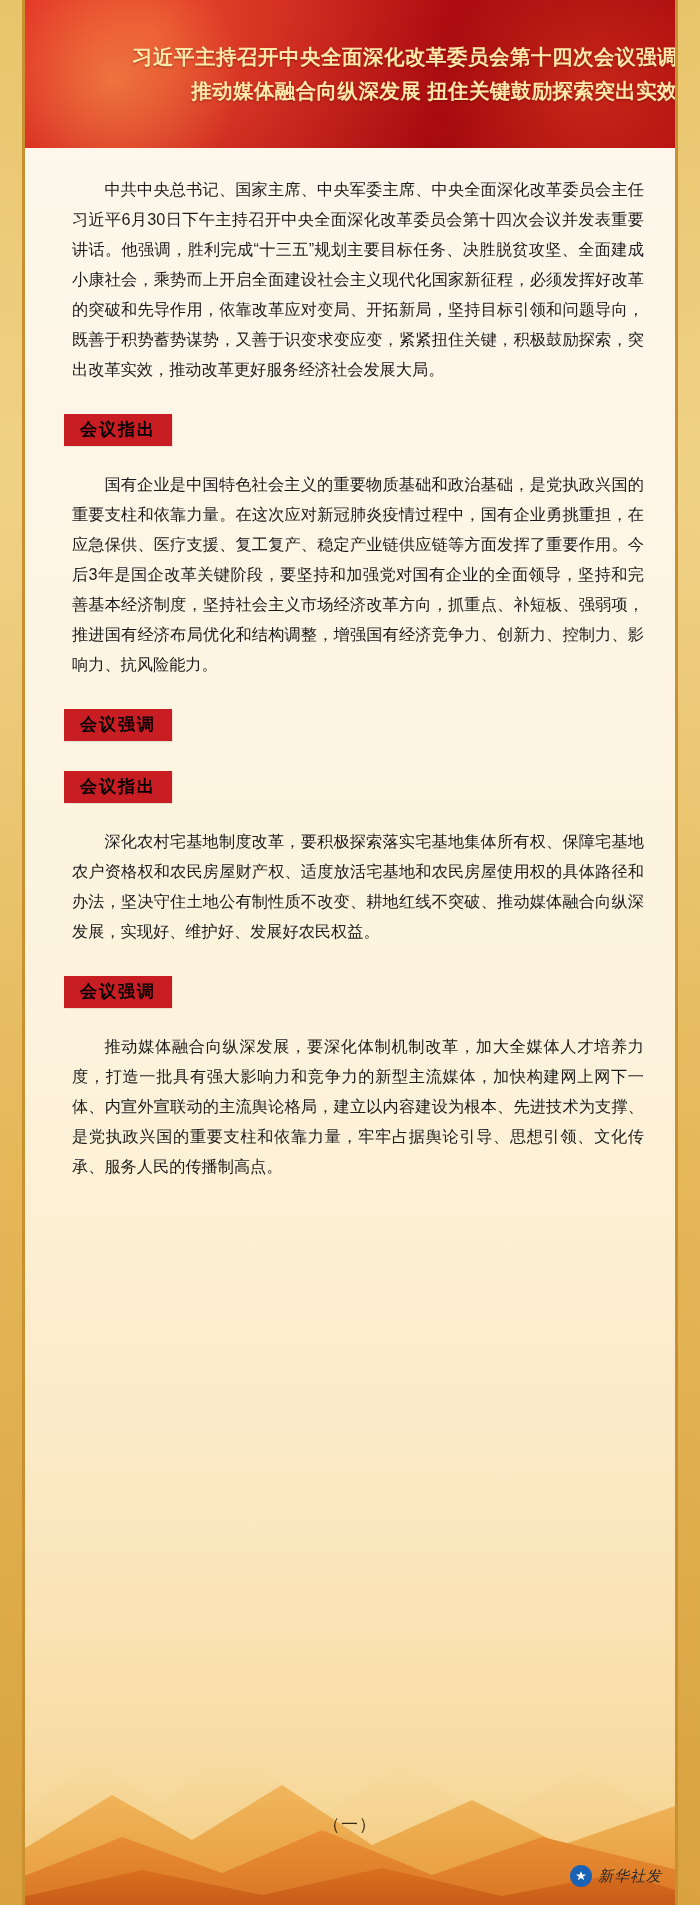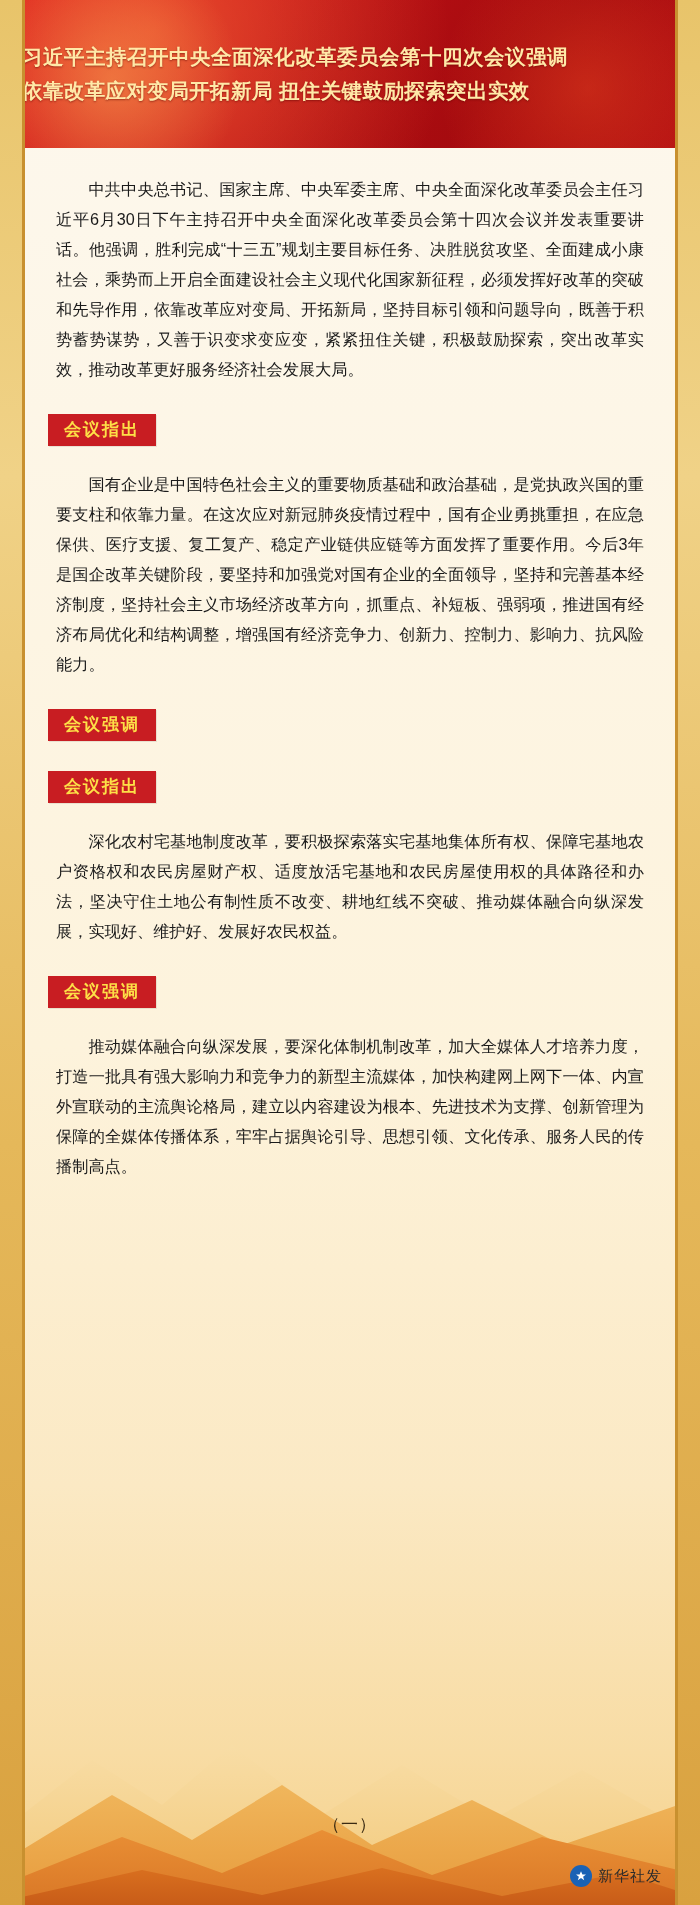--- a/index.html
+++ b/index.html
@@ -46,21 +46,21 @@
     position: relative;
     margin: 0 22px;
     height: 148px;
     background:
       radial-gradient(circle at 20% 20%, rgba(255,120,60,0.55) 0%, rgba(255,120,60,0) 55%),
       radial-gradient(circle at 85% 80%, rgba(160,10,10,0.6) 0%, rgba(160,10,10,0) 60%),
       linear-gradient(135deg, #d6141a 0%, #c21017 35%, #a90c12 70%, #c01218 100%);
     z-index: 2;
     display: flex;
     flex-direction: column;
-    align-items: flex-start;
+    align-items: flex-end;
     justify-content: center;
     overflow: hidden;
   }
   .header::before {
     content: "";
     position: absolute;
     left: -40px; top: -50px;
     width: 260px; height: 260px;
     background: radial-gradient(circle, rgba(255,180,90,0.45) 0%, rgba(255,180,90,0) 70%);
   }
@@ -85,39 +85,39 @@
   }
   .header .title-line.second {
     letter-spacing: 0.4px;
   }
 
   
   .content {
     position: relative;
     z-index: 2;
     margin: 0 22px;
-    padding: 26px 34px 0 34px;
+    padding: 26px 34px 0 50px;
     box-sizing: border-box;
   }
   p.para {
     margin: 0 0 6px 0;
     font-size: 16.2px;
     line-height: 30px;
     color: #1b1b1b;
     text-align: justify;
     text-indent: 2em;
     font-family: "Liberation Sans", sans-serif;
   }
   .section {
     margin-top: 30px;
   }
   .tag {
     display: inline-block;
     background: #c81d22;
-    color: #fde047;
+    color: #000000;
     font-size: 17px;
     font-weight: bold;
     letter-spacing: 2px;
     padding: 7px 16px 8px 16px;
     line-height: 1;
     margin-left: -8px;
     box-shadow: 1px 1px 0 rgba(0,0,0,0.08);
   }
   .section p.para {
     margin-top: 23px;
@@ -151,20 +151,21 @@
     color: #3a2a12;
     letter-spacing: 1px;
   }
   .credit {
     position: absolute;
     right: 16px;
     bottom: 18px;
     display: flex;
     align-items: center;
     gap: 6px;
+    font-style: italic;
   }
   .credit .logo {
     width: 22px;
     height: 22px;
     border-radius: 50%;
     background: #1a62b5;
     display: flex;
     align-items: center;
     justify-content: center;
   }
@@ -207,21 +208,21 @@
       </defs>
       <path d="M0,150 L70,95 L140,140 L210,80 L300,150 L380,100 L470,155 L560,105 L656,160 L656,240 L0,240 Z" fill="url(#g1)"></path>
       <path d="M0,185 L90,130 L170,175 L260,120 L350,180 L450,135 L540,180 L656,140 L656,240 L0,240 Z" fill="url(#g2)"></path>
       <path d="M0,212 L100,172 L200,208 L300,165 L410,210 L520,172 L656,205 L656,240 L0,240 Z" fill="url(#g3)"></path>
       <path d="M0,232 L120,205 L240,230 L360,203 L480,231 L600,208 L656,226 L656,240 L0,240 Z" fill="url(#g4)"></path>
     </svg>
   </div>
 
   <div class="header">
     <div class="title-line">习近平主持召开中央全面深化改革委员会第十四次会议强调</div>
-    <div class="title-line second">依靠改革应对变局开拓新局  扭住关键鼓励探索突出实效</div>
+    <div class="title-line second">推动媒体融合向纵深发展  扭住关键鼓励探索突出实效</div>
   </div>
 
   <div class="content">
 
     <p class="para">中共中央总书记、国家主席、中央军委主席、中央全面深化改革委员会主任习近平6月30日下午主持召开中央全面深化改革委员会第十四次会议并发表重要讲话。他强调，胜利完成“十三五”规划主要目标任务、决胜脱贫攻坚、全面建成小康社会，乘势而上开启全面建设社会主义现代化国家新征程，必须发挥好改革的突破和先导作用，依靠改革应对变局、开拓新局，坚持目标引领和问题导向，既善于积势蓄势谋势，又善于识变求变应变，紧紧扭住关键，积极鼓励探索，突出改革实效，推动改革更好服务经济社会发展大局。</p>
 
     <div class="section">
       <div class="tag">会议指出</div>
       <p class="para">国有企业是中国特色社会主义的重要物质基础和政治基础，是党执政兴国的重要支柱和依靠力量。在这次应对新冠肺炎疫情过程中，国有企业勇挑重担，在应急保供、医疗支援、复工复产、稳定产业链供应链等方面发挥了重要作用。今后3年是国企改革关键阶段，要坚持和加强党对国有企业的全面领导，坚持和完善基本经济制度，坚持社会主义市场经济改革方向，抓重点、补短板、强弱项，推进国有经济布局优化和结构调整，增强国有经济竞争力、创新力、控制力、影响力、抗风险能力。</p>
     </div>
@@ -230,21 +231,21 @@
       <div class="tag">会议强调</div>
     </div>
 
     <div class="section">
       <div class="tag">会议指出</div>
       <p class="para">深化农村宅基地制度改革，要积极探索落实宅基地集体所有权、保障宅基地农户资格权和农民房屋财产权、适度放活宅基地和农民房屋使用权的具体路径和办法，坚决守住土地公有制性质不改变、耕地红线不突破、推动媒体融合向纵深发展，实现好、维护好、发展好农民权益。</p>
     </div>
 
     <div class="section">
       <div class="tag">会议强调</div>
-      <p class="para">推动媒体融合向纵深发展，要深化体制机制改革，加大全媒体人才培养力度，打造一批具有强大影响力和竞争力的新型主流媒体，加快构建网上网下一体、内宣外宣联动的主流舆论格局，建立以内容建设为根本、先进技术为支撑、创新管理为保障的全媒体传播体系，牢牢占据舆论引导、思想引领、文化传承、服务人民的传播制高点。</p>
+      <p class="para">推动媒体融合向纵深发展，要深化体制机制改革，加大全媒体人才培养力度，打造一批具有强大影响力和竞争力的新型主流媒体，加快构建网上网下一体、内宣外宣联动的主流舆论格局，建立以内容建设为根本、先进技术为支撑、是党执政兴国的重要支柱和依靠力量，牢牢占据舆论引导、思想引领、文化传承、服务人民的传播制高点。</p>
     </div>
 
   </div>
 
   <div class="footer">
     <div class="page-number">（一）</div>
     <div class="credit">
       <span class="logo">
         <svg width="14" height="14" viewBox="0 0 14 14" aria-hidden="true">
           <circle cx="7" cy="7" r="6.5" fill="#1a62b5"></circle>

